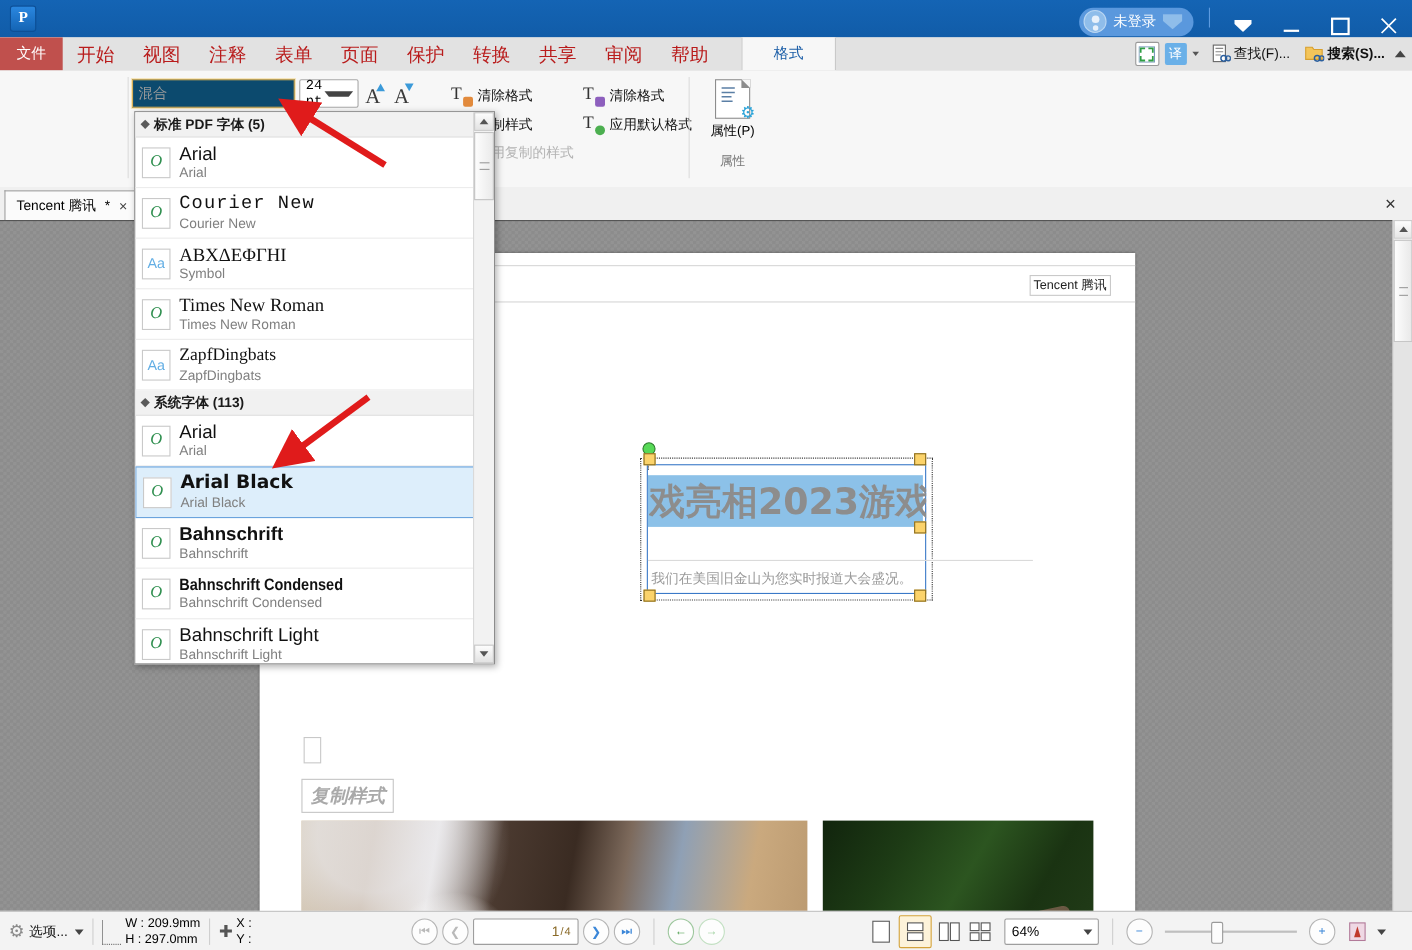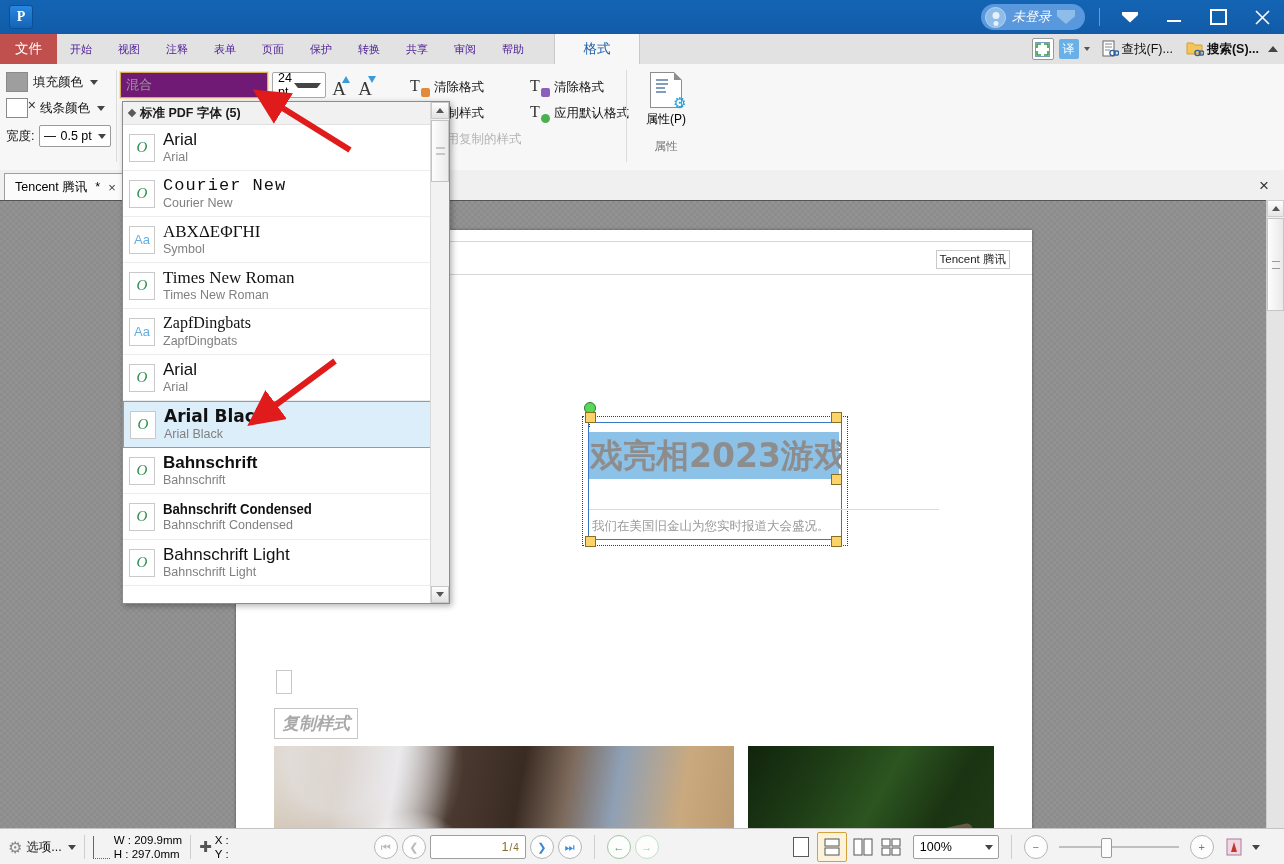--- a/index.html
+++ b/index.html
@@ -22,21 +22,21 @@
     width:22px;height:22px;margin-left:9px;border-radius:3px;
     background:linear-gradient(#2a87e0,#1464b4);
     border:1px solid #0d4f96;
     display:flex;align-items:center;justify-content:center;
     color:#fff;font-weight:bold;font-size:14px;
     font-family:"Liberation Serif",serif;
   }
   .title-text{
     color:#fff;font-size:14.5px;margin-left:10px;letter-spacing:.3px;
   }
-  .title-right{margin-left:auto;display:flex;align-items:center;height:21px;font-style:italic;}
+  .title-right{margin-left:auto;display:flex;align-items:flex-start;height:21px;}
   .login-pill{
     display:flex;align-items:center;gap:6px;
     background:#5a98dd;border-radius:13px;height:26px;padding:0 10px 0 4px;
     margin-right:6px;
   }
   .login-avatar{
     width:19px;height:19px;border-radius:50%;
     background:#8fbdea;border:1px solid #b9d6f2;
     position:relative;
   }
@@ -65,21 +65,21 @@
     position:absolute;left:0;top:34px;width:1284px;height:30px;
     background:#e2e2e2;border-bottom:1px solid #c6c6c6;
     display:flex;align-items:stretch;
   }
   .menu-file{
     width:57px;background:#c0504d;color:#fff;
     display:flex;align-items:center;justify-content:center;font-size:13.5px;
   }
   .menu-item{
     padding:0 13px;display:flex;align-items:center;
-    font-size:11px;color:#4c1d95;
+    font-size:17px;color:#b91c1c;
   }
   .menu-format{
     width:84px;background:#f7f7f7;color:#1d5fa8;
     display:flex;align-items:center;justify-content:center;font-size:13.5px;
     border-left:1px solid #c9c9c9;border-right:1px solid #c9c9c9;
     margin-left:17px;
   }
   .menu-right{margin-left:auto;display:flex;align-items:center;gap:5px;padding-right:6px;}
   .mini-ico{width:20px;height:20px;border-radius:2px;display:flex;align-items:center;
     justify-content:center;font-size:11px;color:#fff;}
@@ -122,36 +122,36 @@
     background:#f0b429;border-radius:2px 2px 0 0;}
   .page-ico{width:16px;height:20px;background:#fff;border:1px solid #888;position:relative;}
   .page-ico:after{content:"\2733";position:absolute;left:-4px;top:-6px;color:#f0b429;font-size:11px;}
   .save-ico{width:20px;height:20px;background:#9b6bc9;border-radius:2px;position:relative;}
   .save-ico:after{content:"";position:absolute;left:4px;top:2px;width:12px;height:7px;background:#fff;}
   .save-ico:before{content:"";position:absolute;left:3px;bottom:2px;width:14px;height:7px;background:#eee;}
 
   
   .fontgrp{position:absolute;left:120px;top:8px;}
   .fontbox{
-    width:146px;height:24px;border:1px solid #d7ae55;background:#701a75;
+    width:146px;height:24px;border:1px solid #d7ae55;background:#0c4a6e;
     display:flex;align-items:flex-start;box-shadow:0 0 0 1px #f5e3b5;
   }
   .fontbox input{
     border:0;outline:0;flex:1;height:22px;padding-left:5px;font-size:13px;
     color:#9a9a9a;font-family:"Liberation Sans",sans-serif;background:transparent;
   }
   .fontbox .ddbtn{
     width:20px;height:22px;background:linear-gradient(#fcfcfc,#dfdfdf);
     border-left:1px solid #c8c8c8;display:flex;align-items:center;justify-content:center;
   }
   .sizebox{
     width:52px;height:24px;border:1px solid #a8a8a8;background:#fff;margin-left:4px;
     display:flex;align-items:center;border-radius:2px;
   }
-  .sizebox span{flex:1;padding-left:5px;font-size:12.5px;}
+  .sizebox span{flex:1;padding-left:5px;font-size:12.5px;font-family:Liberation Mono, monospace;}
   .grow-btn{width:26px;height:26px;display:flex;align-items:flex-end;justify-content:center;
     position:relative;}
   .grow-A{font-size:19px;line-height:19px;color:#3a3a3a;font-family:"Liberation Serif",serif;}
   .grow-tri{position:absolute;right:2px;top:4px;width:0;height:0;
     border-left:4.5px solid transparent;border-right:4.5px solid transparent;
     border-bottom:7px solid #3b9ad9;}
   .grow-tri.down{border-bottom:0;border-top:7px solid #3b9ad9;}
 
   
   .fmtgrp{position:absolute;left:410px;top:10px;font-size:12.5px;}
@@ -436,40 +436,20 @@
           <circle cx="15.5" cy="13" r="2.2" fill="none" stroke="#2b5f9e" stroke-width="1.3"></circle>
         </svg>
         <span>搜索(S)...</span>
       </div>
       <div class="menu-up-caret"></div>
     </div>
   </div>
 
   <div class="ribbon">
 
-    <div class="colorgrp">
-      <div class="crow">
-        <div class="swatch"></div>
-        <div class="clabel">填充颜色</div>
-        <div class="dd-caret"></div>
-      </div>
-      <div class="crow">
-        <div class="swatch none"></div>
-        <div class="clabel" style="margin-left:7px;">线条颜色</div>
-        <div class="dd-caret"></div>
-      </div>
-      <div class="crow" style="margin-top:2px;">
-        <div class="clabel">宽度:</div>
-        <div class="width-box">
-          <span class="wline"></span>
-          <span>0.5 pt</span>
-          <span class="dd-caret"></span>
-        </div>
-      </div>
-    </div>
 
     <div class="grp-sep" style="left:116px;"></div>
 
     <div class="fontgrp">
       <div style="display:flex;align-items:center;">
         <div class="fontbox">
           <input type="text" readonly="" value="混合" style="">
           <div class="ddbtn">
             <span style="width:0;height:0;border-left:4px solid transparent;border-right:4px solid transparent;border-top:5px solid #333;"></span>
           </div>
@@ -635,20 +615,24 @@
       </div>
 
       <div class="fd-item">
         <div class="fd-badge aa">Aa</div>
         <div class="fd-txt">
           <span class="fd-prev" style="font-family:&quot;Liberation Serif&quot;,serif;font-size:16px;">ZapfDingbats</span>
           <span class="fd-name">ZapfDingbats</span>
         </div>
       </div>
 
+      <div class="fd-group">
+        <span class="fd-diamond"></span>
+        <span>系统字体 (113)</span>
+      </div>
 
       <div class="fd-item">
         <div class="fd-badge">O</div>
         <div class="fd-txt">
           <span class="fd-prev" style="font-family:&quot;Liberation Sans&quot;,sans-serif;">Arial</span>
           <span class="fd-name">Arial</span>
         </div>
       </div>
 
       <div class="fd-item sel">
@@ -767,21 +751,21 @@
       </span>
       <span class="viewbtn">
         <svg width="20" height="18" viewBox="0 0 20 18">
           <rect x="1" y="1" width="8" height="7" fill="#fff" stroke="#555"></rect>
           <rect x="11" y="1" width="8" height="7" fill="#fff" stroke="#555"></rect>
           <rect x="1" y="10" width="8" height="7" fill="#fff" stroke="#555"></rect>
           <rect x="11" y="10" width="8" height="7" fill="#fff" stroke="#555"></rect>
         </svg>
       </span>
       <span class="zoombox" style="margin-left:6px;">
-        <span>100%</span>
+        <span>64%</span>
         <span class="dd-caret zc"></span>
       </span>
       <span class="st-sep"></span>
       <span class="rbtn">−</span>
       <span class="zslider">
         <span class="zknob"></span>
       </span>
       <span class="rbtn">+</span>
       <span class="viewbtn" style="margin-left:4px;">
         <svg width="16" height="18" viewBox="0 0 16 18">

